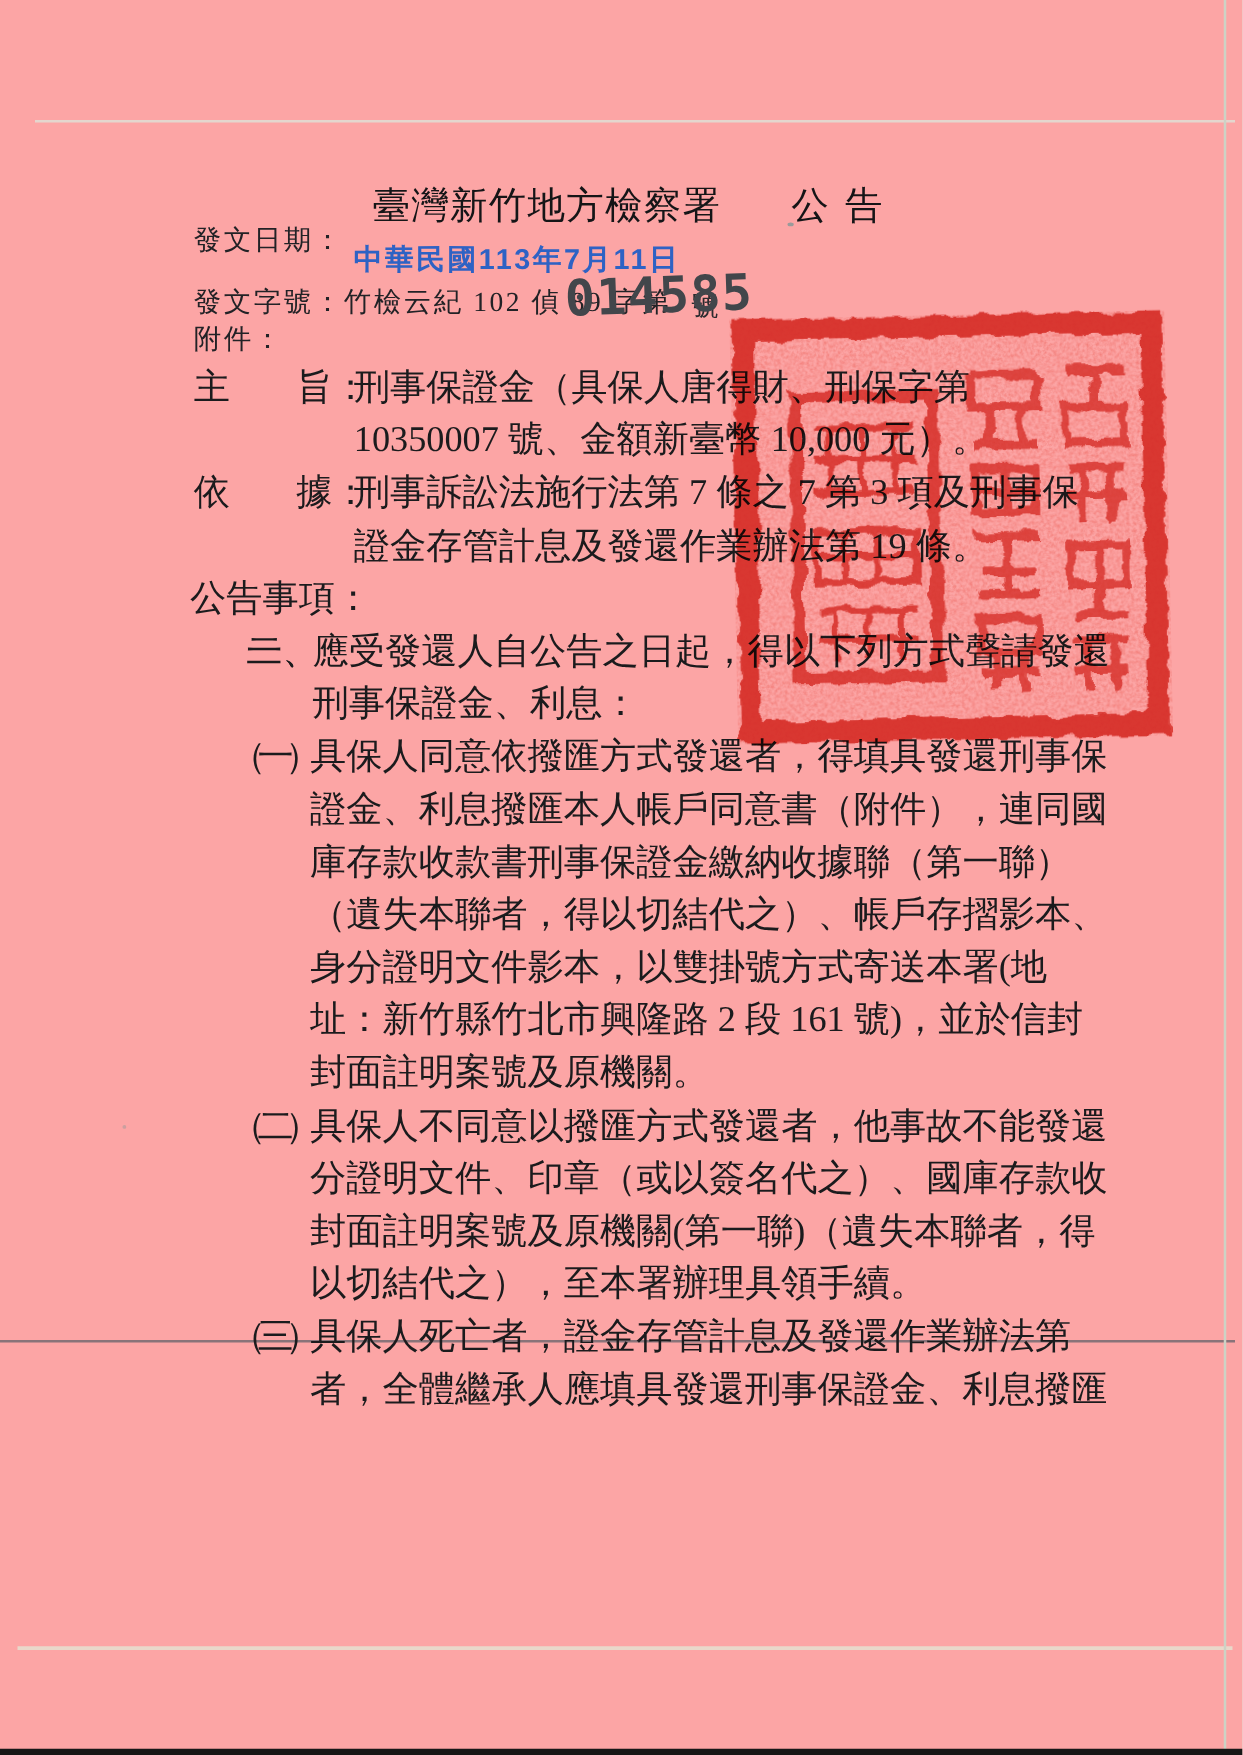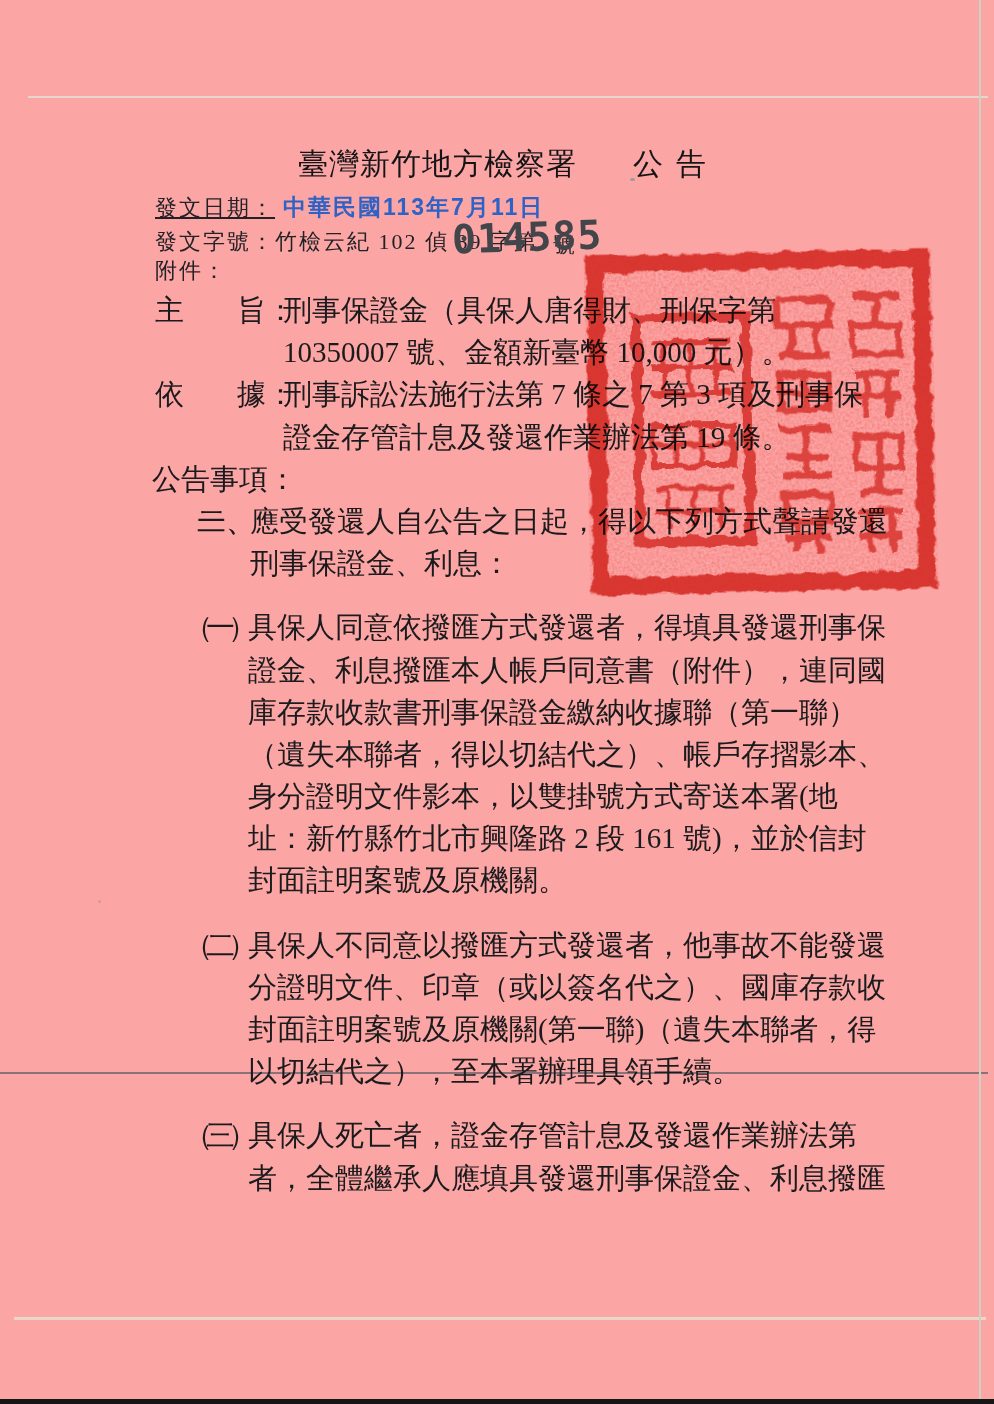--- a/index.html
+++ b/index.html
@@ -19,21 +19,21 @@
   .tan-line{position:absolute;left:14px;top:1317px;width:972px;height:3px;background:#e9d8ca;}
   .edge-faint-v{position:absolute;left:979px;top:0;width:2px;height:1404px;background:#cdd2c5;}
   .edge-dark-r{position:absolute;right:0;top:0;width:5px;height:1404px;background:linear-gradient(to right,#8a8a8a,#161616);}
   .edge-dark-b{position:absolute;left:0;bottom:0;width:994px;height:5px;background:#161616;}
   .speck{position:absolute;background:#9a9a9a;border-radius:50%;}
   
   .title{position:absolute;left:298px;top:144px;font-size:30px;letter-spacing:1px;white-space:nowrap;color:#151517;}
   .title .t2{margin-left:56px;letter-spacing:13px;}
   
   .meta{position:absolute;left:155px;font-size:22px;letter-spacing:2px;color:#222226;white-space:nowrap;}
-  .m-date{top:193px;text-decoration:underline;}
+  .m-date{top:177px;}
   .m-docno{top:227px;}
   .m-attach{top:256px;}
   .date-stamp{
     position:absolute;left:283px;top:192px;
     font-family:"Liberation Sans","DejaVu Sans",sans-serif;
     font-weight:bold;font-size:23px;letter-spacing:2px;
     color:#2e62c4;white-space:nowrap;
   }
   .docno-unit{position:absolute;left:553px;top:230px;font-size:22px;color:#2b2b2f;}
   .serial-stamp{
@@ -44,21 +44,21 @@
   }
   
   .body{position:absolute;left:0;top:289px;width:994px;font-size:29px;letter-spacing:0;color:#1b1b1d;}
   .ln{height:42.2px;line-height:42.2px;white-space:nowrap;}
   .blk{position:relative;}
   .lab{position:absolute;top:0;height:42.2px;line-height:42.2px;}
   .lab-a{left:155px;}
   .lab-b{left:237px;}
   .ind-subject{margin-left:283px;}
   .ind-item{margin-left:250px;}
-  .ind-sub{margin-left:248px;margin-top:22px;}
+  .ind-sub{margin-left:248px;}
   .mk-item{left:197px;}
   .mk-sub{left:184px;letter-spacing:-7px;}
   .heading-line{margin-left:152px;}
   
   .seal{
     position:absolute;left:583px;top:248px;width:356px;height:350px;
     transform:rotate(-1.2deg);
     mix-blend-mode:multiply;opacity:.93;
   }
 </style>

